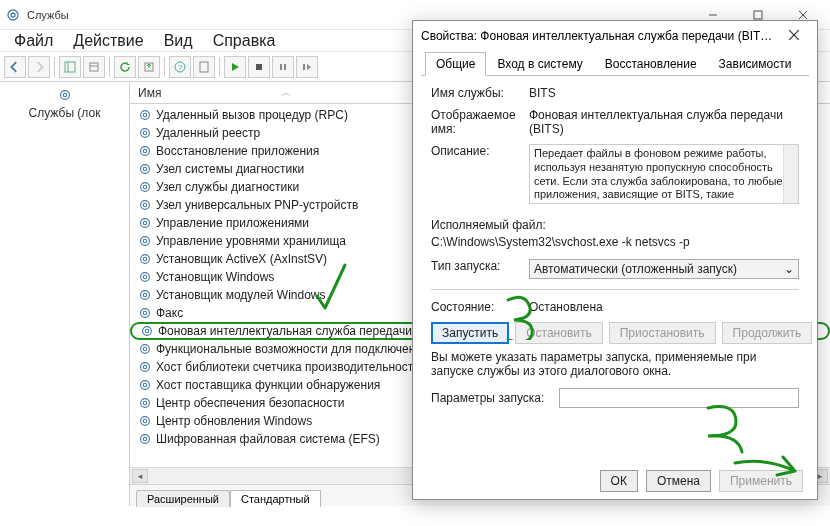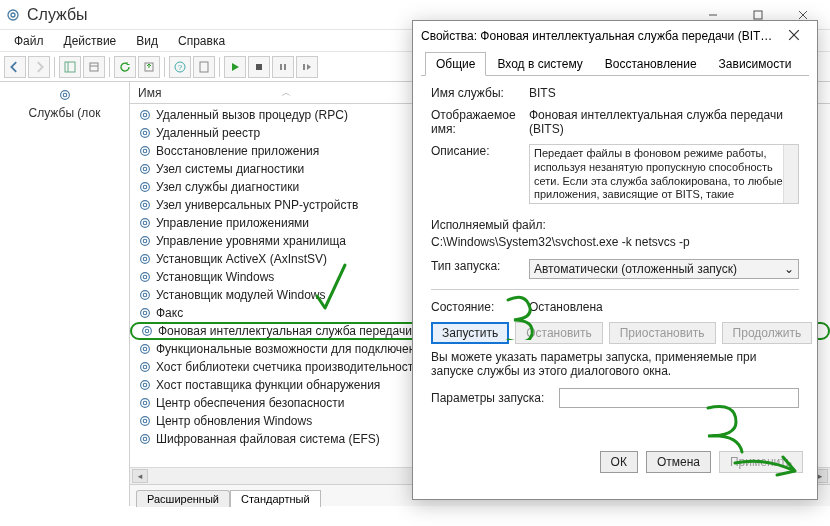--- a/index.html
+++ b/index.html
@@ -1,24 +1,24 @@
 <!DOCTYPE html>
 <html><head>
 <meta charset="utf-8">
 <style>
   * { box-sizing: border-box; font-family: "Segoe UI", Tahoma, sans-serif; }
   body { margin: 0; width: 830px; height: 526px; background: #fff; overflow: hidden; position: relative; font-size: 12px; }
   .titlebar { height: 30px; display: flex; align-items: center; padding: 0 5px; background: #fff; border-bottom: 1px solid #e5e5e5; }
   .titlebar .gear { width: 16px; height: 16px; margin-right: 6px; color: #4a7ba5; }
-  .titlebar .title { flex: 1; font-size: 16px; color: #333; }
+  .titlebar .title { flex: 1; font-size: 11px; color: #333; }
   .winbtns { display: flex; }
   .winbtn { width: 45px; height: 28px; display: flex; align-items: center; justify-content: center; color: #555; }
   .winbtn svg { width: 10px; height: 10px; }
   .menubar { height: 22px; display: flex; align-items: center; padding: 0 4px; gap: 0; border-bottom: 1px solid #e5e5e5; }
-  .menuitem { padding: 2px 10px; font-size: 12px; color: #222; }
+  .menuitem { padding: 2px 10px; font-size: 16px; color: #222; }
   .toolbar { height: 30px; display: flex; align-items: center; padding: 2px 4px; gap: 2px; border-bottom: 1px solid #d0d0d0; }
   .tbtn { width: 22px; height: 22px; border: 1px solid #ccc; background: #f6f6f6; display: flex; align-items: center; justify-content: center; color: #555; }
   .tsep { width: 1px; height: 20px; background: #ccc; margin: 0 2px; }
   .main { display: flex; height: 424px; }
   .left { width: 130px; border-right: 1px solid #d0d0d0; padding: 4px; overflow: hidden; }
   .leftitem { display: flex; align-items: center; gap: 4px; padding: 2px; color: #333; white-space: nowrap; flex-direction: column; }
   .right { flex: 1; display: flex; flex-direction: column; }
   .listhead { height: 22px; border-bottom: 1px solid #d0d0d0; display: flex; align-items: center; padding: 0 8px; font-size: 12px; color: #333; background: #fff; }
   .listhead .arrow { margin-left: 120px; color: #888; font-size: 10px; }
   .list { flex: 1; overflow: hidden; padding-top: 2px; }
@@ -44,21 +44,21 @@
   .dval { flex: 1; }
   .desc { border: 1px solid #ccc; padding: 2px 4px; height: 60px; overflow: hidden; font-size: 11px; line-height: 1.25; position: relative; }
   .desc .vscroll { position: absolute; right: 0; top: 0; bottom: 0; width: 15px; background: #f0f0f0; border-left: 1px solid #ddd; }
   .select { border: 1px solid #aaa; padding: 2px 4px; background: #f3f3f3; display: flex; justify-content: space-between; align-items: center; }
   .hr { border-top: 1px solid #ccc; margin: 10px 0; }
   .btnrow { display: flex; gap: 6px; margin: 6px 0; align-items: flex-end; }
   .btn { border: 1px solid #999; padding: 3px 10px; font-size: 12px; background: #eee; color: #222; }
   .btn.primary { background: #e8f0fb; border: 2px solid #1474d4; padding: 2px 9px; }
   .btn.disabled { color: #9a9a9a; background: #f0f0f0; border-color: #ccc; }
   .input { border: 1px solid #aaa; height: 20px; flex: 1; background: #fff; }
-  .dfooter { position: absolute; bottom: 26px; right: 14px; display: flex; gap: 8px; margin-top: 12px; }
+  .dfooter { position: absolute; bottom: 7px; right: 14px; display: flex; gap: 8px; margin-top: 12px; }
 
   .annot { position: absolute; pointer-events: none; color: #1a8f1a; font-weight: bold; font-size: 26px; }
   .gear-svg { fill: none; stroke: currentColor; stroke-width: 1.3; }
 </style>
 </head>
 <body>
 
 <div class="titlebar">
   <svg class="gear" viewBox="0 0 16 16">
       <circle class="gear-svg" cx="8" cy="8" r="5"></circle>

